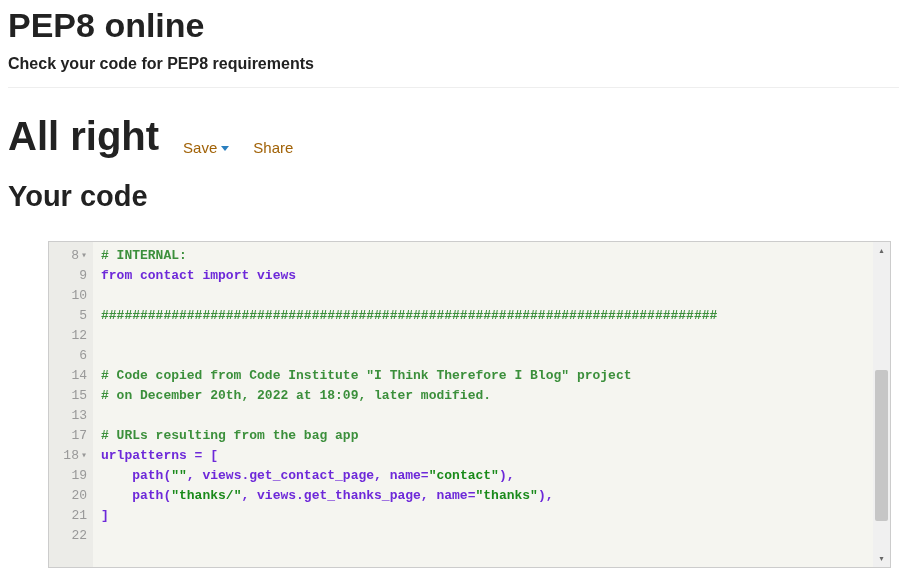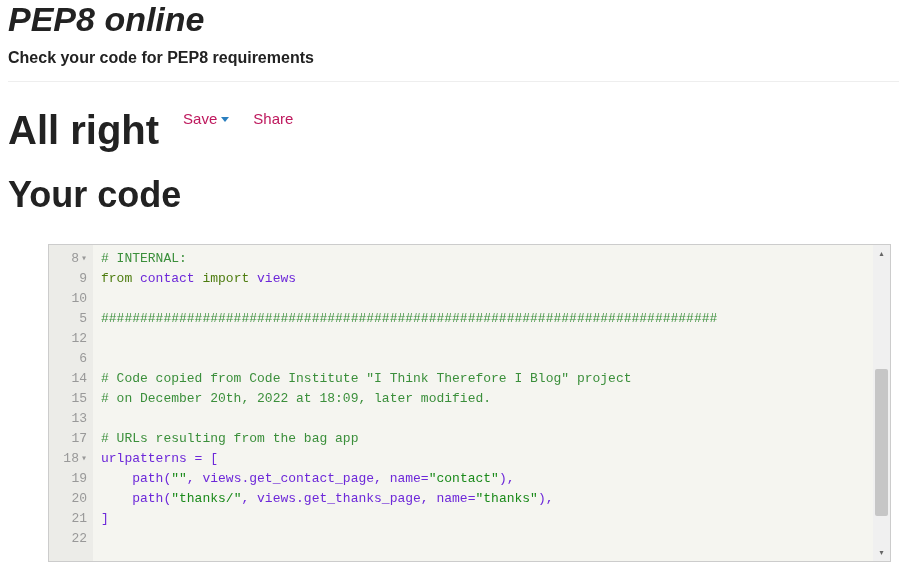--- a/index.html
+++ b/index.html
@@ -3,57 +3,57 @@
   <meta charset="utf-8">
   <style>
     * { box-sizing: border-box; margin: 0; padding: 0; }
     body {
       font-family: "Helvetica Neue", Helvetica, Arial, sans-serif;
       color: #333;
       background: #fff;
       padding: 0 8px;
     }
     h1, h2, h3 { font-weight: bold; color: #222; }
-    h1.title { font-size: 34px; margin-bottom: 10px; font-style: italic; }
+    h1.title { font-size: 34px; margin-top: 6px; margin-bottom: 10px; }
     h2.subtitle { font-size: 16px; margin-bottom: 14px; }
     hr.divider {
       border: none;
       border-top: 1px solid #eee;
       margin: 0 0 28px 0;
     }
     .result-row {
       display: flex;
-      align-items: flex-start;
+      align-items: flex-end;
       gap: 24px;
       margin-bottom: 24px;
     }
     h1.result {
       font-size: 40px;
       line-height: 1;
     }
     .action-link {
-      color: #be185d;
+      color: #a16207;
       font-size: 15px;
       cursor: pointer;
     }
     .save-group {
       display: inline-flex;
       align-items: center;
       gap: 4px;
     }
     .caret-down {
       width: 0; height: 0;
       border-left: 4px solid transparent;
       border-right: 4px solid transparent;
       border-top: 5px solid #2a7fbf;
       display: inline-block;
       margin-top: 2px;
     }
     h2.your-code {
-      font-size: 36px;
+      font-size: 29px;
       margin-bottom: 28px;
     }
     .editor-wrap {
       position: relative;
       margin-left: 40px;
       margin-right: 8px;
       border: 1px solid #ccc;
     }
     .editor {
       display: grid;
@@ -78,27 +78,28 @@
       align-items: center;
       gap: 2px;
       padding-right: 2px;
     }
     .fold-mark {
       color: #999;
       font-size: 10px;
       line-height: 1;
     }
     .code-area {
-      padding: 4px 0 12px 8px;
+      padding: 4px 0 21px 8px;
       white-space: pre;
       overflow: hidden;
+      font-weight: bold;
     }
     .code-line { height: 20px; }
     .tok-comment { color: #3b8f3b; }
-    .tok-kw { color: #4d7c0f; }
+    .tok-kw { color: #6d28d9; }
     .tok-str { color: #1a8a1a; }
     .tok-ident { color: #6d28d9; }
     .scrollbar-vert {
       position: absolute;
       right: 0; top: 0; bottom: 0;
       width: 17px;
       background: #f0f0f0;
       display: flex;
       flex-direction: column;
       align-items: center;

